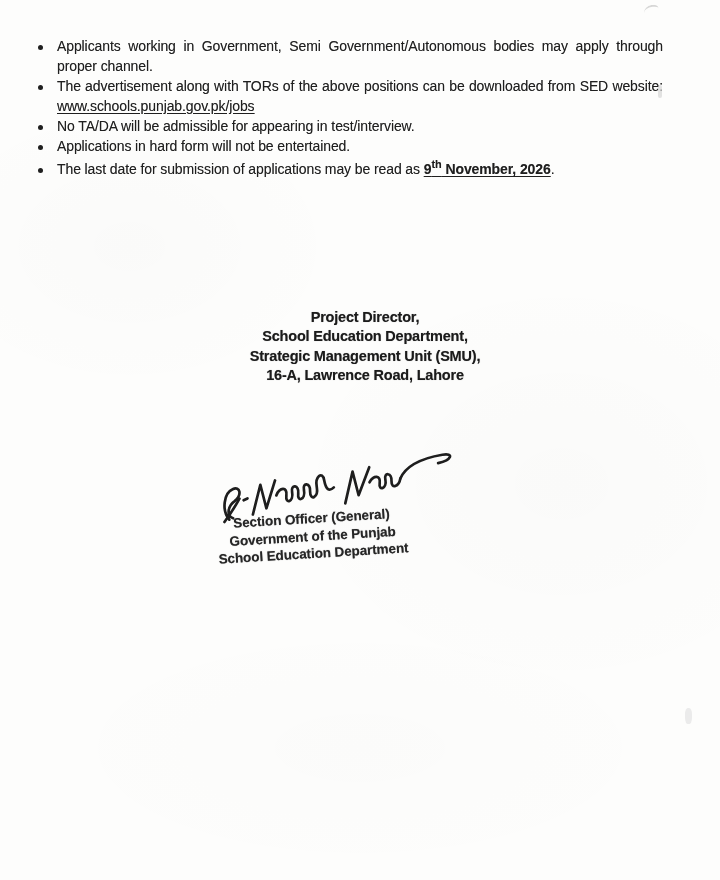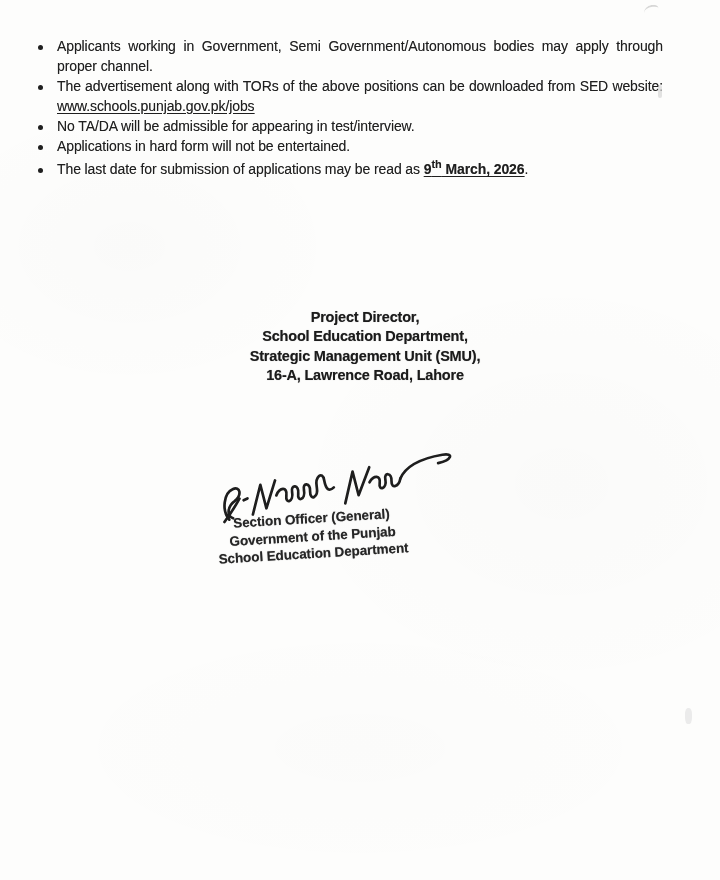--- a/index.html
+++ b/index.html
@@ -127,21 +127,21 @@
 </head>
 <body>
 
 <div class="page">
 
   <ul class="bullet-list">
     <li class="bullet-item"><span>Applicants working in Government, Semi Government/Autonomous bodies may apply through proper channel.</span></li>
     <li class="bullet-item"><span>The advertisement along with TORs of the above positions can be downloaded from SED website: </span><span class="u nowrap">www.schools.punjab.gov.pk/jobs</span></li>
     <li class="bullet-item"><span>No TA/DA will be admissible for appearing in test/interview.</span></li>
     <li class="bullet-item"><span>Applications in hard form will not be entertained.</span></li>
-    <li class="bullet-item last"><span>The last date for submission of applications may be read as </span><span class="date-emph"><span>9</span><sup>th</sup><span> March, 2026</span></span><span>.</span></li>
+    <li class="bullet-item last"><span>The last date for submission of applications may be read as </span><span class="date-emph"><span>9</span><sup>th</sup><span> November, 2026</span></span><span>.</span></li>
   </ul>
 
   <div class="address-block">
     <div>Project Director,</div>
     <div>School Education Department,</div>
     <div>Strategic Management Unit (SMU),</div>
     <div>16-A, Lawrence Road, Lahore</div>
   </div>
 
   <div class="signature-wrap">

